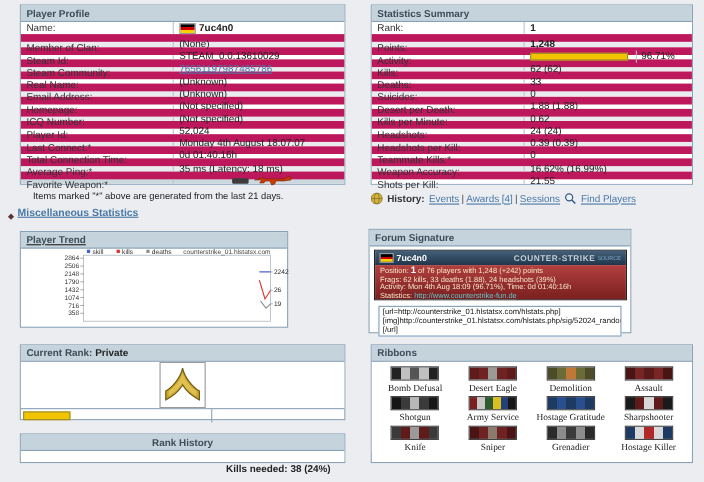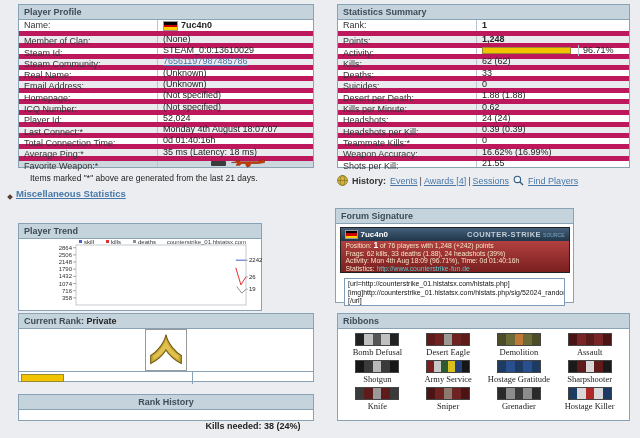--- a/index.html
+++ b/index.html
@@ -3,21 +3,21 @@
 <meta charset="utf-8">
 <style>
   html,body{margin:0;padding:0;background:#ebedf0;}
   #page{position:relative;width:640px;height:438px;background:#ebedf0;
         font-family:"Liberation Sans",sans-serif;font-size:9px;color:#222;overflow:hidden;}
   .panel{position:absolute;background:#fff;border:1px solid #8aa2b5;box-sizing:border-box;}
   .panel-h{height:15px;line-height:14px;background:#c4d3dc;border-bottom:1px solid #8aa2b5;
            color:#3d4c58;font-weight:bold;padding:0 5px;box-sizing:border-box;}
   .panel-h b{color:#222;}
   
-  .row{display:flex;height:11.3px;line-height:11.3px;box-sizing:border-box;border-top:5px solid #be185d;background:#fff;}
+  .row{display:flex;height:11.3px;line-height:11.3px;box-sizing:border-box;border-top:7px solid #be185d;background:#fff;}
   .row:first-child{border-top:none;}
   .row.alt{background:#e9ebee;}
   .row.wpn{background:#ccd7de;}
   .row .lbl{width:133px;padding-left:5px;border-right:1px solid #b7c5cf;color:#333;flex:none;}
   .row .val{flex:1;padding-left:5px;display:flex;align-items:center;}
   .row .val a{color:#4878a8;}
   a{color:#4878a8;text-decoration:underline;cursor:pointer;}
   .flag{display:inline-block;width:13px;height:8px;margin-right:3px;border:1px solid #999;
         background:linear-gradient(#000 0 33%,#cc0000 33% 66%,#ffcc00 66% 100%);flex:none;}
   
@@ -156,21 +156,21 @@
       </div>
   </section>
 
   <div id="note">Items marked "*" above are generated from the last 21 days.</div>
 
   <div id="misc">
     <span class="bullet"></span>
     <a>Miscellaneous Statistics</a>
   </div>
 
-  <section class="panel" style="left:18px;top:223px;width:244px;height:88px;">
+  <section class="panel" style="left:18px;top:210px;width:244px;height:88px;text-decoration:underline;">
     <div class="panel-h">Player Trend</div>
     <svg id="trend-svg" width="294" height="71" viewBox="0 0 294 71">
         <rect x="57" y="6" width="170" height="60" fill="#ffffff" stroke="#a8b4bc" stroke-width="0.7"></rect>
         <line x1="54" y1="58.8" x2="57" y2="58.8" stroke="#888" stroke-width="0.7"></line>
         <text x="53" y="60.8" text-anchor="end" font-size="6" fill="#333" font-family="Liberation Sans,sans-serif">358</text>
         <line x1="54" y1="51.7" x2="57" y2="51.7" stroke="#888" stroke-width="0.7"></line>
         <text x="53" y="53.7" text-anchor="end" font-size="6" fill="#333" font-family="Liberation Sans,sans-serif">716</text>
         <line x1="54" y1="44.5" x2="57" y2="44.5" stroke="#888" stroke-width="0.7"></line>
         <text x="53" y="46.5" text-anchor="end" font-size="6" fill="#333" font-family="Liberation Sans,sans-serif">1074</text>
         <line x1="54" y1="37.4" x2="57" y2="37.4" stroke="#888" stroke-width="0.7"></line>

